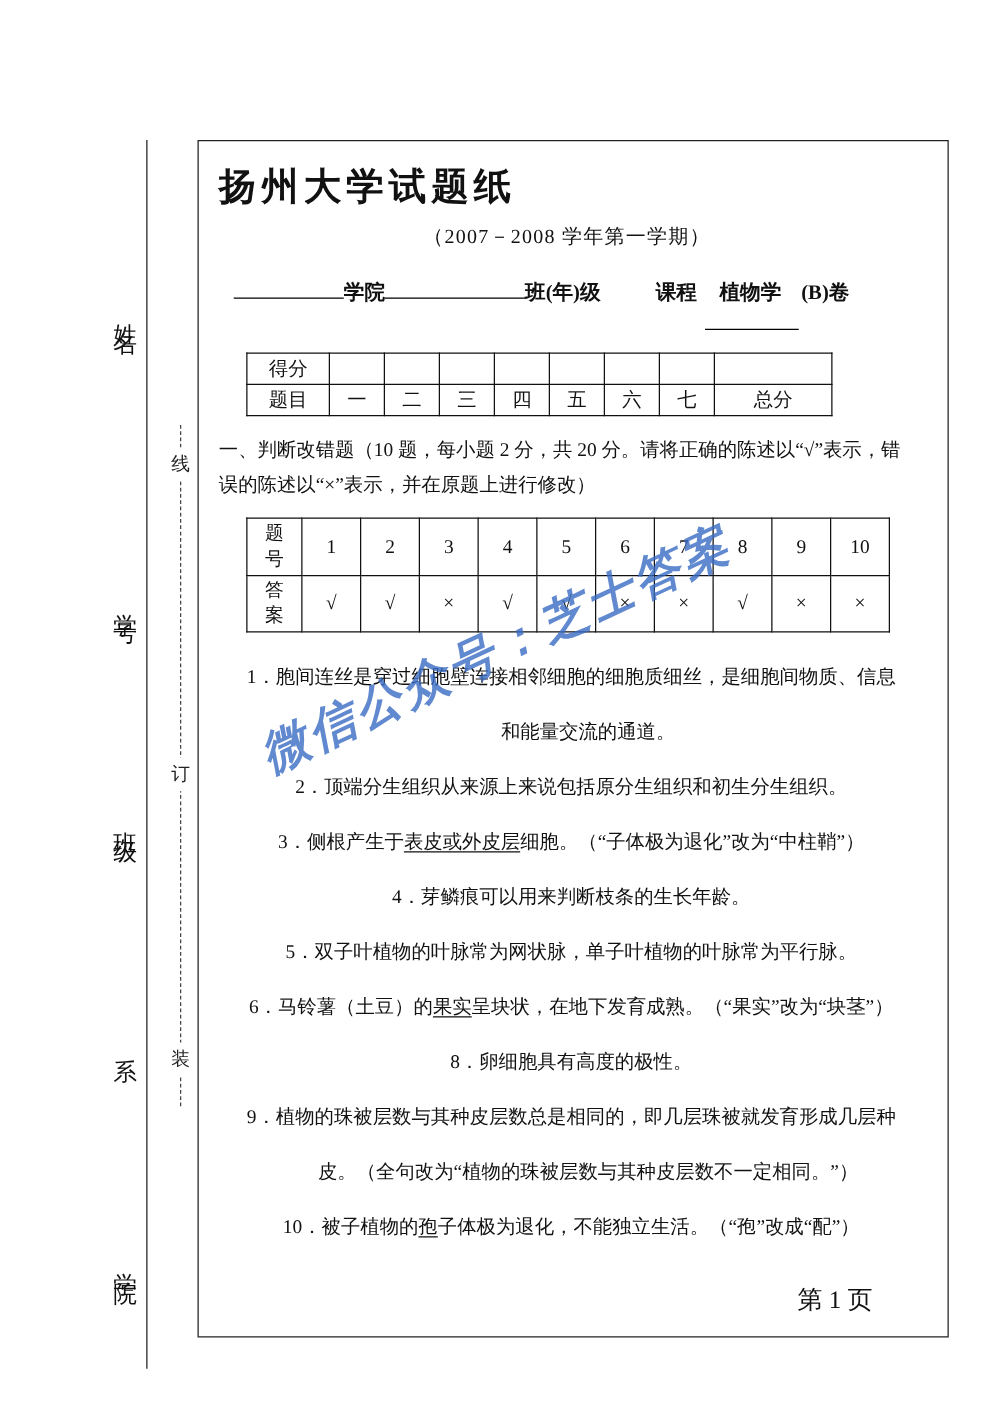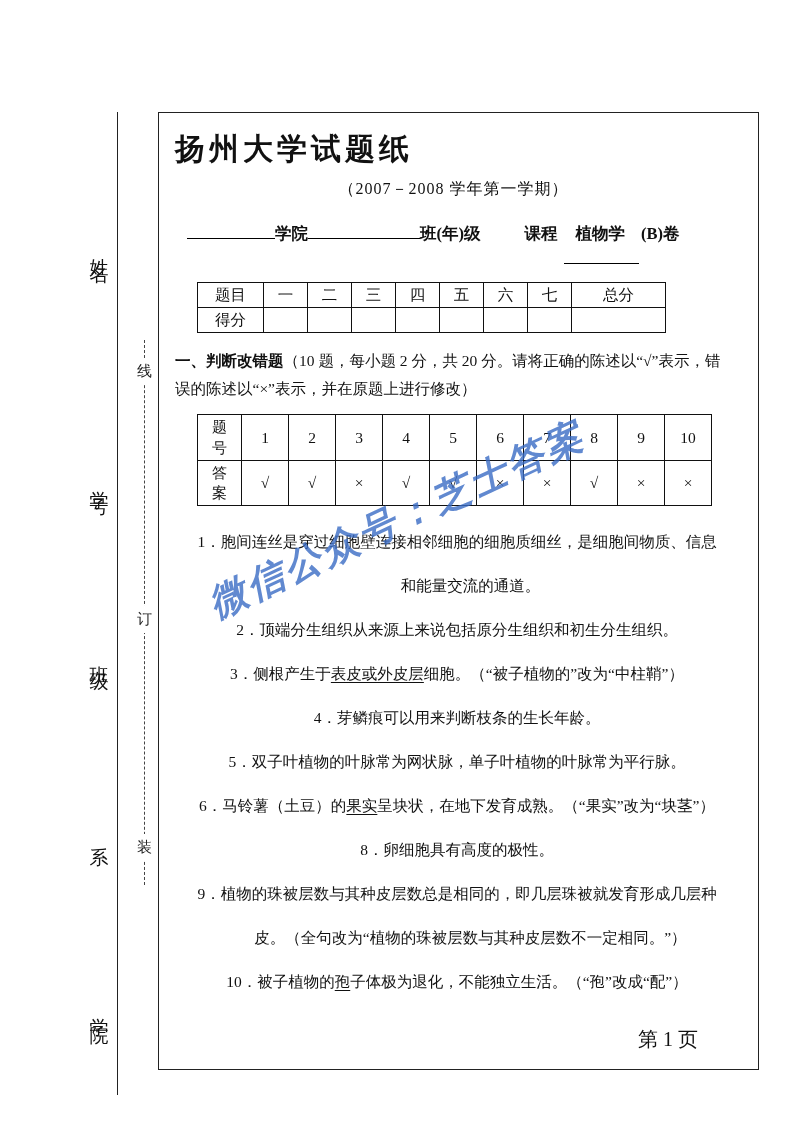--- a/index.html
+++ b/index.html
@@ -96,21 +96,21 @@
     word-break: break-all; line-height: 1.35;
     font-size: 15px;
   }
 
   
   .section-heading {
     margin: 14px 0 0 0;
     width: 552px;
     font-size: 15.5px; line-height: 28px;
   }
-  .section-heading b { font-weight: 700; }
+  .section-heading b { font-weight: 400; }
 
   
   .questions {
     margin: 14px 0 0 18px;
     width: 528px;
     font-size: 15.5px;
     text-align: center;
   }
   .question {
     line-height: 44px;
@@ -156,41 +156,41 @@
 
     <div class="title">扬州大学试题纸</div>
     <div class="subtitle">（2007－2008 学年第一学期）</div>
 
     <div class="header-line">
       <span class="blank b1"></span><span>学院</span><span class="blank b2"></span><span>班(年)级</span><span class="course-label">课程</span><span class="course-value">植物学</span><span class="paper-type">(B)卷</span>
     </div>
 
     <table class="score-table">
       <tbody>
+        <tr id="score-row-2">
+            <td class="c-first">得分</td>
+            <td></td>
+            <td></td>
+            <td></td>
+            <td></td>
+            <td></td>
+            <td></td>
+            <td></td>
+            <td class="c-last"></td>
+          </tr>
         <tr id="score-row-1">
             <td class="c-first">题目</td>
             <td>一</td>
             <td>二</td>
             <td>三</td>
             <td>四</td>
             <td>五</td>
             <td>六</td>
             <td>七</td>
             <td class="c-last">总分</td>
-          </tr>
-        <tr id="score-row-2">
-            <td class="c-first">得分</td>
-            <td></td>
-            <td></td>
-            <td></td>
-            <td></td>
-            <td></td>
-            <td></td>
-            <td></td>
-            <td class="c-last"></td>
           </tr>
       </tbody>
     </table>
 
     <p class="section-heading"><b>一、判断改错题</b><span>（10 题，每小题 2 分，共 20 分。请将正确的陈述以“√”表示，错误的陈述以“×”表示，并在原题上进行修改）</span></p>
 
     <table class="answer-table">
       <tbody>
         <tr id="answer-row-1">
             <td class="lab">题号</td>
@@ -217,21 +217,21 @@
             <td>√</td>
             <td>×</td>
             <td>×</td>
           </tr>
       </tbody>
     </table>
 
     <div class="questions" id="questions">
         <p class="question"><span>1．</span><span>胞间连丝是穿过细胞壁连接相邻细胞的细胞质细丝，是细胞间物质、信息和能量交流的通道。</span></p>
         <p class="question"><span>2．</span><span>顶端分生组织从来源上来说包括原分生组织和初生分生组织。</span></p>
-        <p class="question"><span>3．</span><span>侧根产生于</span><span class="ul">表皮或外皮层</span><span>细胞。（“被子植物的”改为“中柱鞘”）</span></p>
+        <p class="question"><span>3．</span><span>侧根产生于</span><span class="ul">表皮或外皮层</span><span>细胞。（“子体极为退化”改为“中柱鞘”）</span></p>
         <p class="question"><span>4．</span><span>芽鳞痕可以用来判断枝条的生长年龄。</span></p>
         <p class="question"><span>5．</span><span>双子叶植物的叶脉常为网状脉，单子叶植物的叶脉常为平行脉。</span></p>
         <p class="question"><span>6．</span><span>马铃薯（土豆）的</span><span class="ul">果实</span><span>呈块状，在地下发育成熟。（“果实”改为“块茎”）</span></p>
         <p class="question"><span>8．</span><span>卵细胞具有高度的极性。</span></p>
         <p class="question"><span>9．</span><span>植物的珠被层数与其种皮层数总是相同的，即几层珠被就发育形成几层种皮。（全句改为“植物的珠被层数与其种皮层数不一定相同。”）</span></p>
         <p class="question"><span>10．</span><span>被子植物的</span><span class="ul">孢</span><span>子体极为退化，不能独立生活。（“孢”改成“配”）</span></p>
       </div>
 
     <div class="watermark" style="color: rgba(58, 108, 196, 0.8);">微信公众号：芝士答案</div>
 

